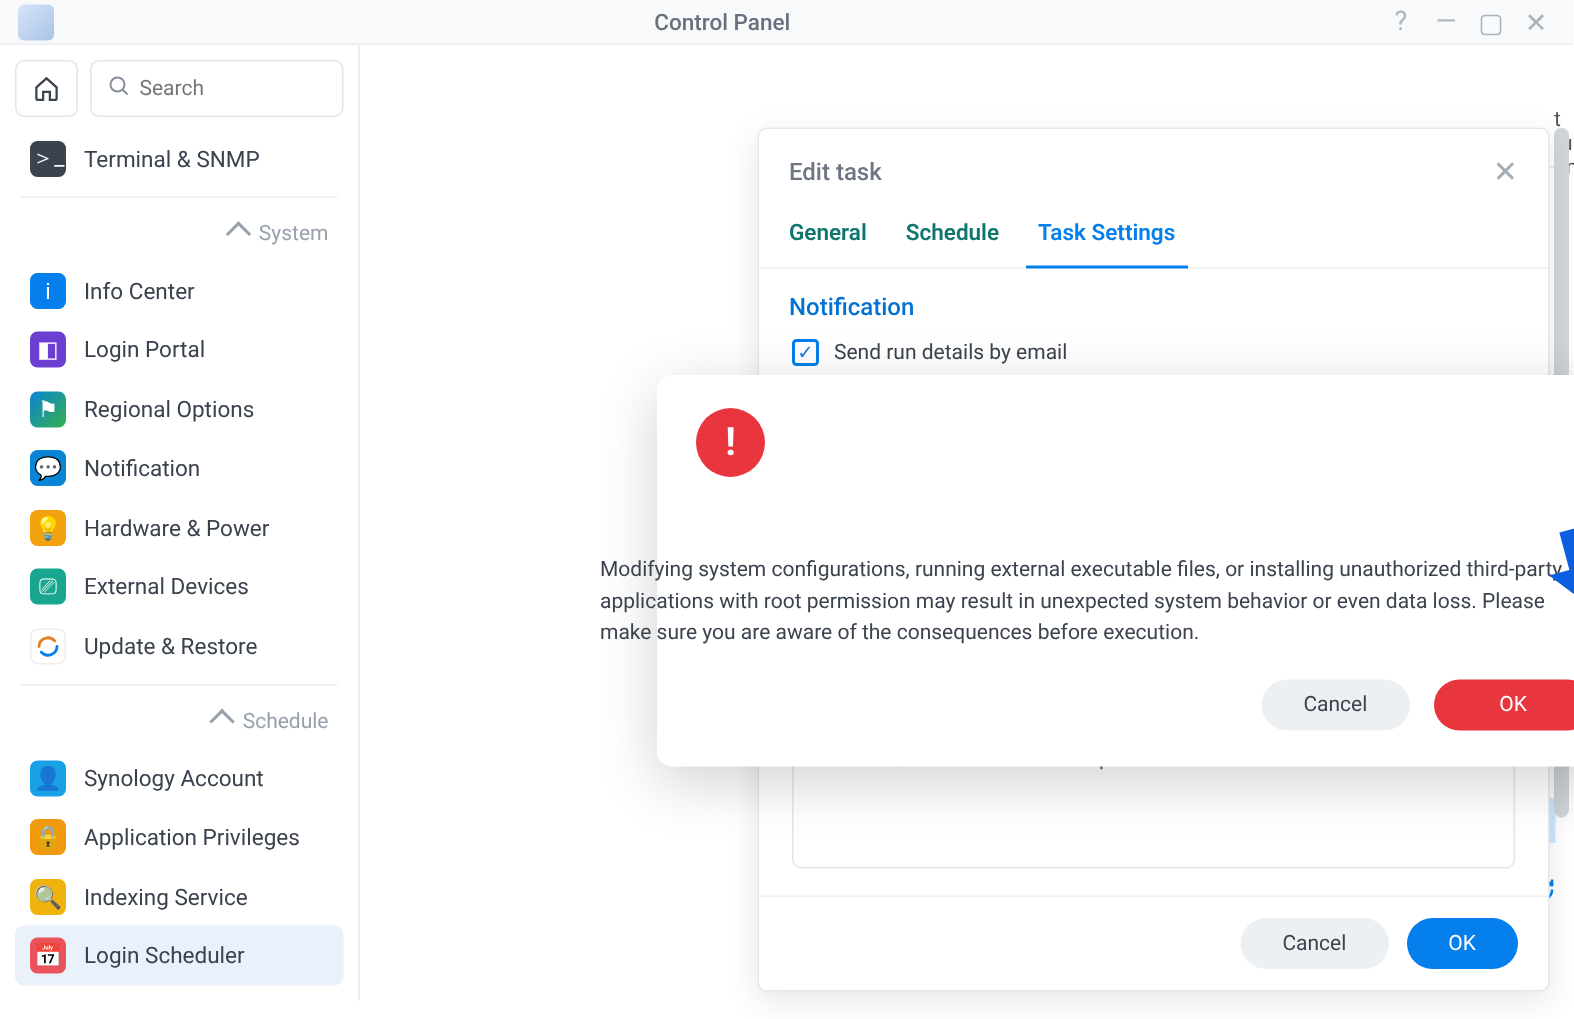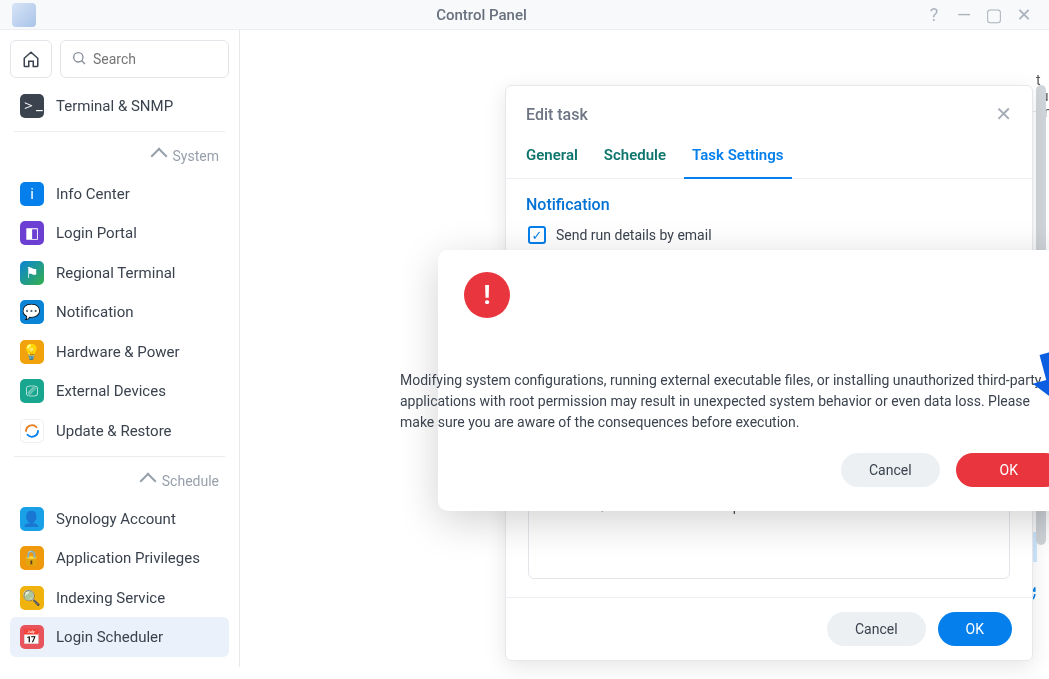--- a/index.html
+++ b/index.html
@@ -129,21 +129,21 @@
     <div class="side-item">
       <span class="icon" style="background:#057feb">i</span>
       <span>Info Center</span>
     </div>
     <div class="side-item">
       <span class="icon" style="background:#6b3fd1">◧</span>
       <span>Login Portal</span>
     </div>
     <div class="side-item">
       <span class="icon" style="background:linear-gradient(135deg,#0a84d6,#36b04a)">⚑</span>
-      <span>Regional Terminal</span>
+      <span>Regional Options</span>
     </div>
     <div class="side-item">
       <span class="icon" style="background:#0a84d6">💬</span>
       <span>Notification</span>
     </div>
     <div class="side-item">
       <span class="icon" style="background:#f2a20c">💡</span>
       <span>Hardware &amp; Power</span>
     </div>
     <div class="side-item">

